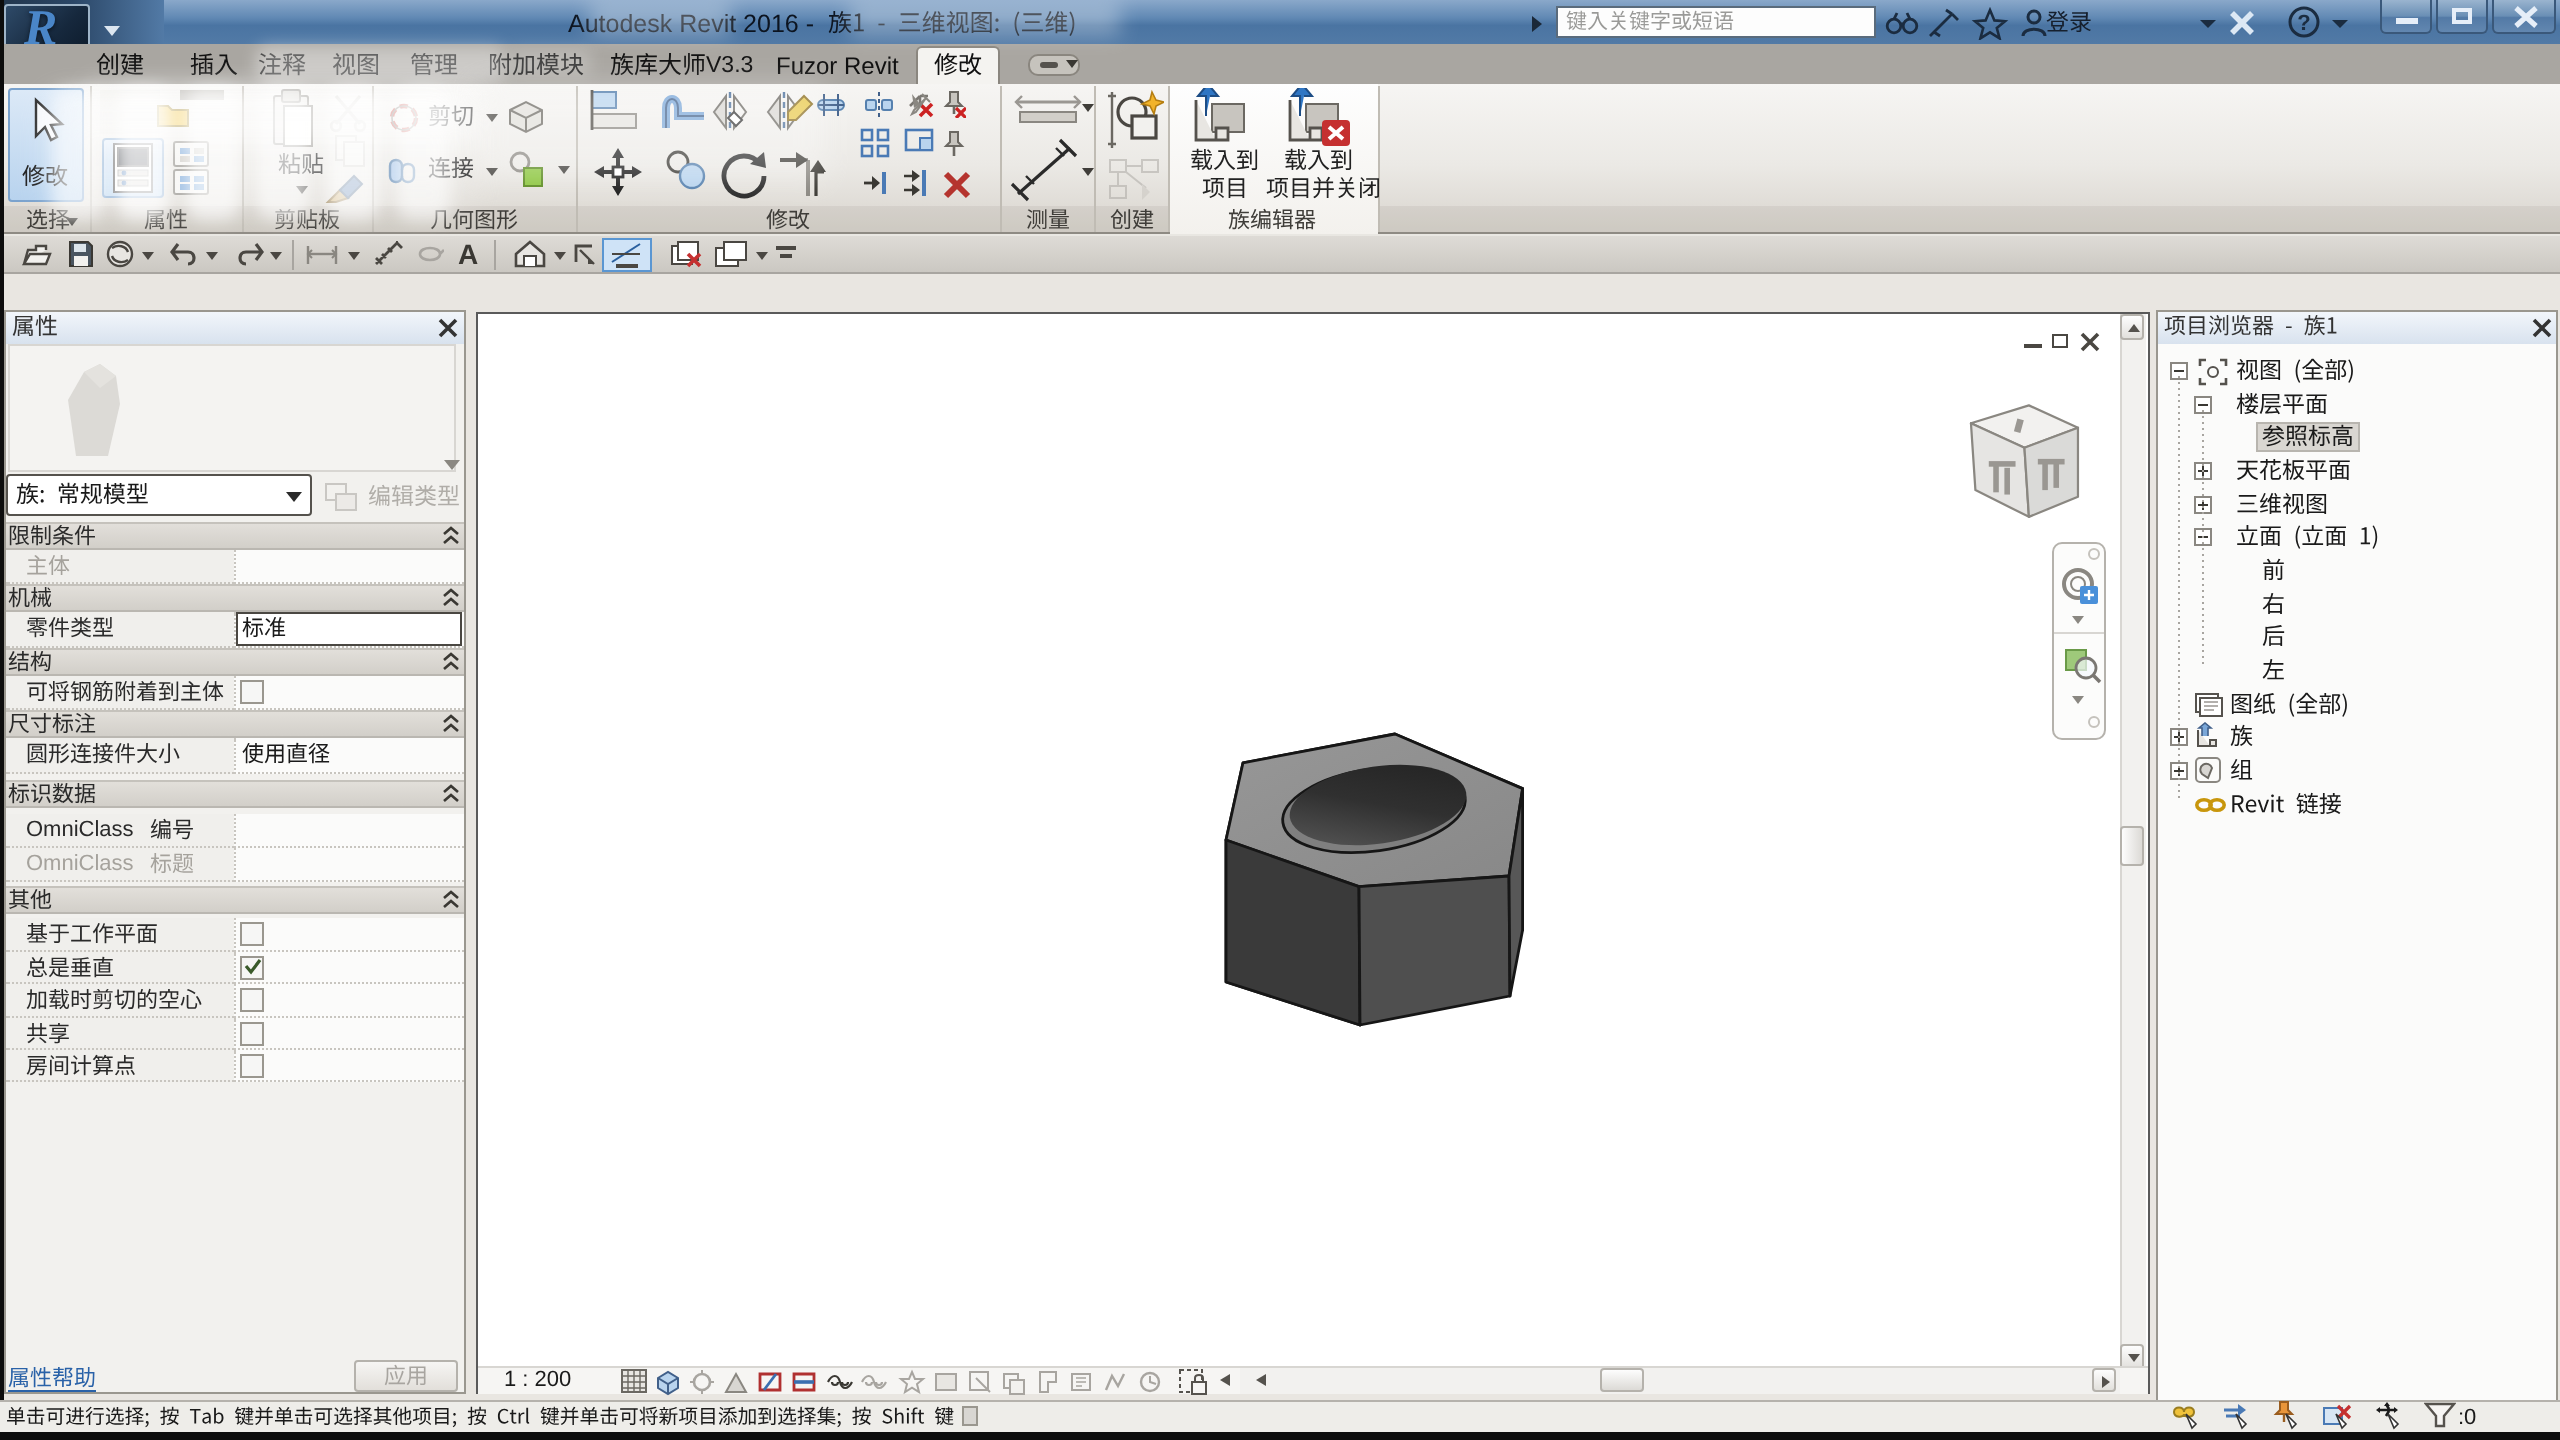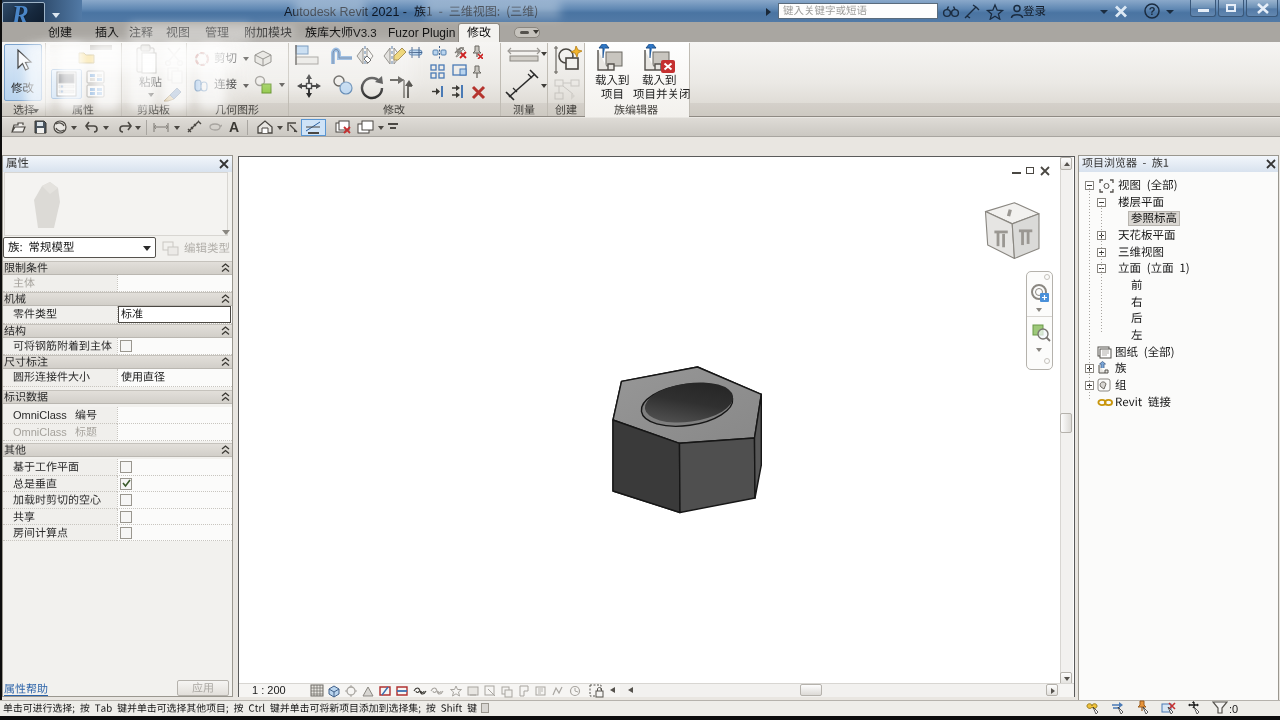--- a/index.html
+++ b/index.html
@@ -3,21 +3,21 @@
 *{margin:0;padding:0;box-sizing:border-box}
 html,body{width:1280px;height:720px;overflow:hidden;background:#e9e7e2;
  font-family:"Liberation Sans",sans-serif;position:relative}
 .abs{position:absolute}
 </style></head><body>
 <div class="abs" style="left:0;top:0;width:1280px;height:22px;background:linear-gradient(#8aa8ca 0%,#6189b4 40%,#4a74a2 58%,#527aa6 100%)"></div>
 <div class="abs" style="left:0;top:0;width:82px;height:22px;background:linear-gradient(90deg,#22364c 0%,#2b4767 45%,#527aa6 100%)"></div>
 <div class="abs" style="left:2px;top:2px;width:43px;height:27px;border:1px solid #9eb4c8;background:linear-gradient(135deg,#2e4a68 0%,#16283d 60%,#0d1b2b 100%);border-radius:2px"></div>
 <div class="abs" style="left:12px;top:1px;width:30px;height:28px;font-family:'Liberation Serif',serif;font-size:25px;font-weight:bold;font-style:italic;color:#4a86c8;text-shadow:0 1px 2px #0a1420">R</div>
 <div class="abs" style="left:52px;top:13px;width:0;height:0;border-left:4px solid transparent;border-right:4px solid transparent;border-top:5px solid #dce6f0"></div>
-<div class="abs" style="left:284px;top:5px;font-size:12.5px;color:#0c1420">Autodesk Revit 2021 -</div>
+<div class="abs" style="left:284px;top:5px;font-size:12.5px;color:#0c1420">Autodesk Revit 2016 -</div>
 <svg style="position:absolute;left:414px;top:5px;overflow:visible" width="124" height="15">
     <g transform="translate(0,10.6) scale(0.01200,-0.01200)" fill="#0c1420">
       <use href="#g0" x="0.0"></use>
       <use href="#g1" x="1000.0"></use>
       <use href="#g2" x="2055.0"></use>
       <use href="#g3" x="2902.0"></use>
       <use href="#g4" x="3902.0"></use>
       <use href="#g5" x="4902.0"></use>
       <use href="#g6" x="5902.0"></use>
       <use href="#g7" x="6902.0"></use>
@@ -129,21 +129,21 @@
   </svg>
 <svg style="position:absolute;left:305px;top:26px;overflow:visible" width="48" height="15">
     <g transform="translate(0,10.6) scale(0.01200,-0.01200)" fill="#111">
       <use href="#g0" x="0.0"></use>
       <use href="#g30" x="1000.0"></use>
       <use href="#g31" x="2000.0"></use>
       <use href="#g32" x="3000.0"></use>
     </g>
   </svg>
 <div class="abs" style="left:353px;top:26.5px;font-size:11.5px;color:#111">V3.3</div>
-<div class="abs" style="left:388px;top:26px;font-size:12px;color:#111">Fuzor Plugin</div>
+<div class="abs" style="left:388px;top:26px;font-size:12px;color:#111">Fuzor Revit</div>
 <div class="abs" style="left:458px;top:23px;width:42px;height:19px;background:#f4f3f0;border-radius:3px 3px 0 0;border:1px solid #8a867f;border-bottom:none"></div>
 <svg style="position:absolute;left:467px;top:26px;overflow:visible" width="24" height="15">
     <g transform="translate(0,10.6) scale(0.01200,-0.01200)" fill="#111">
       <use href="#g33" x="0.0"></use>
       <use href="#g34" x="1000.0"></use>
     </g>
   </svg>
 <div class="abs" style="left:514px;top:27px;width:26px;height:11px;background:#c6c3bd;border:1px solid #8a867f;border-radius:5px"></div>
 <div class="abs" style="left:520px;top:31px;width:9px;height:3px;background:#55524d;border-radius:2px"></div>
 <div class="abs" style="left:533px;top:30px;width:0;height:0;border-left:3px solid transparent;border-right:3px solid transparent;border-top:4px solid #3a3833"></div>

